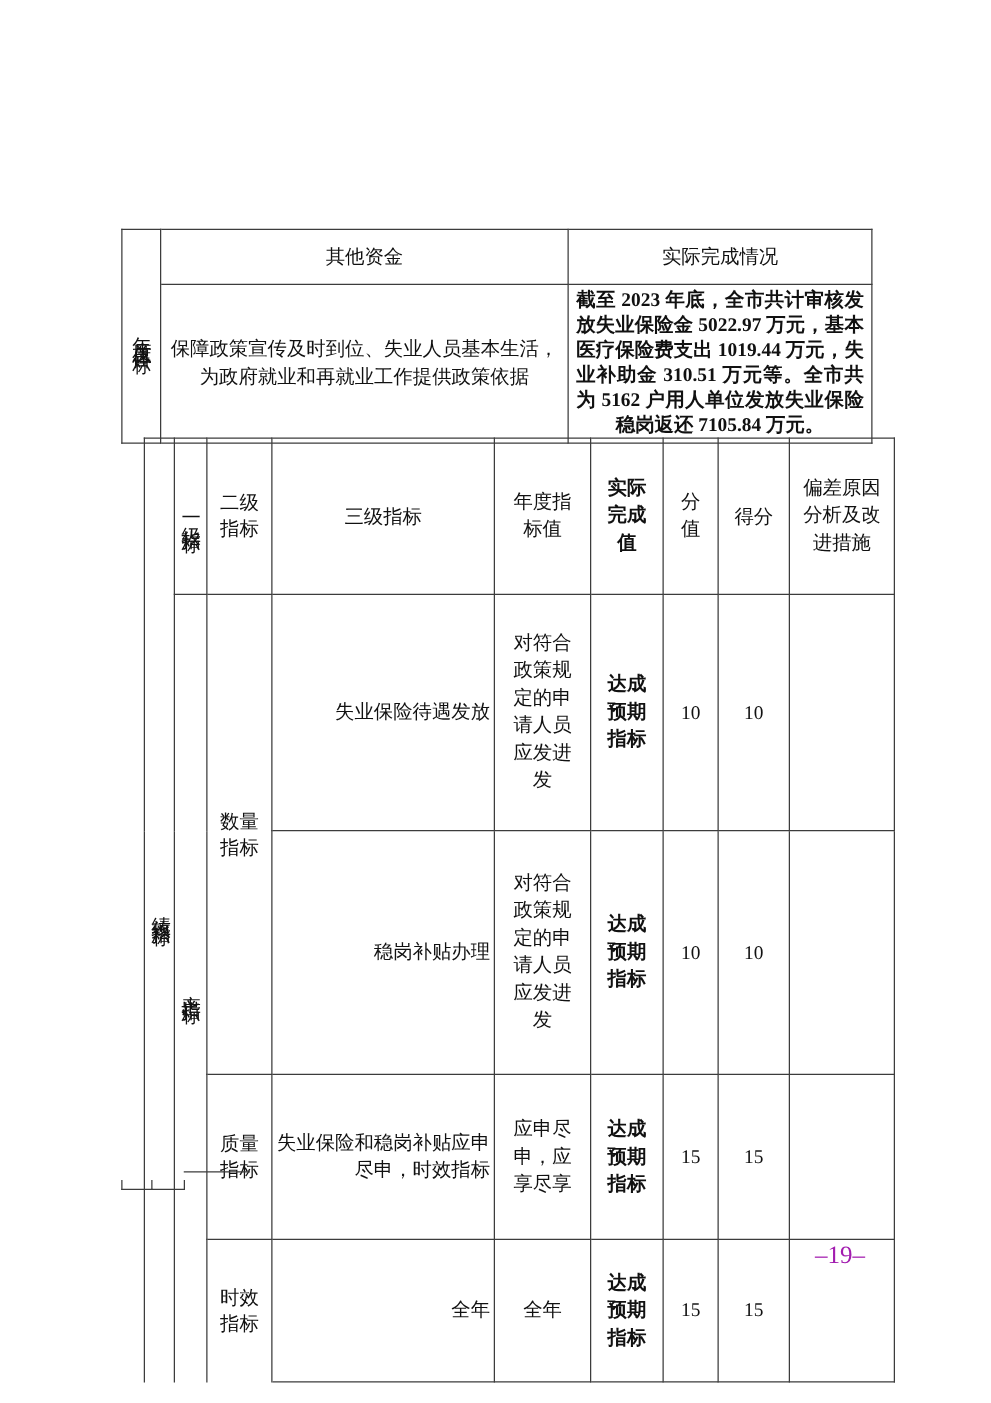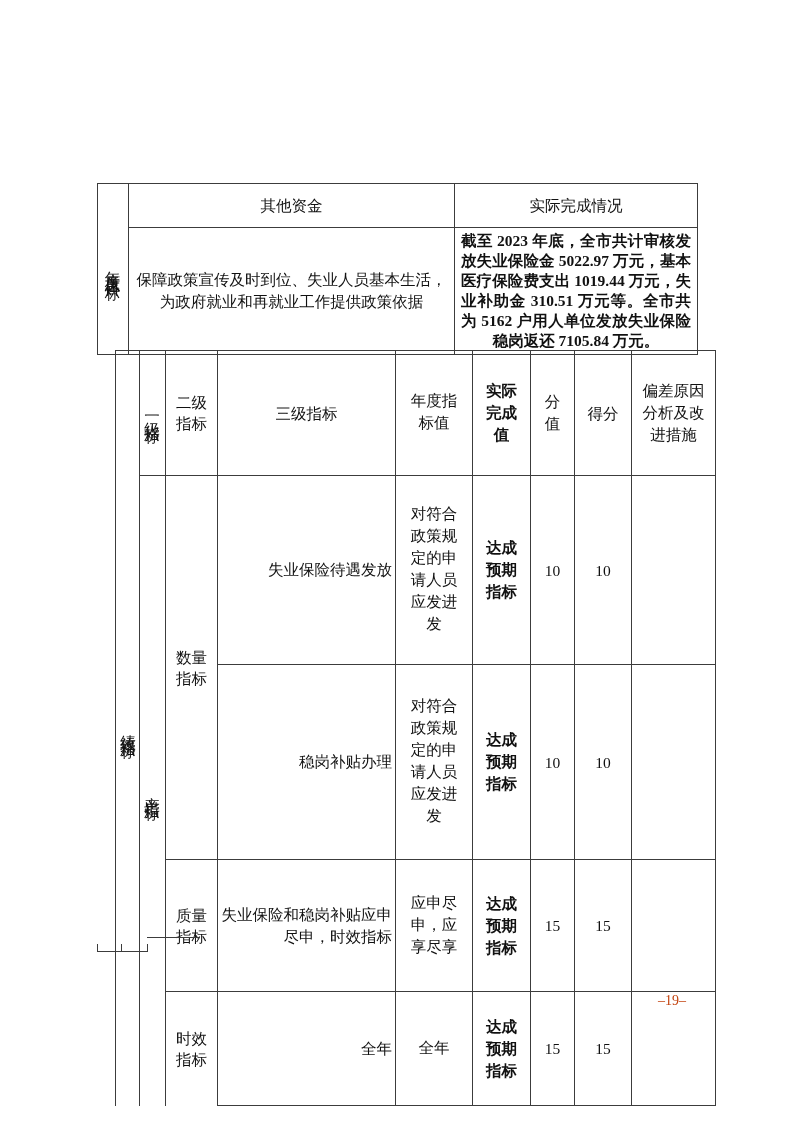--- a/index.html
+++ b/index.html
@@ -63,21 +63,21 @@
   
   .ext{position:absolute;box-sizing:border-box;}
   #ext1{left:97px;top:944px;width:25px;height:8px;
         border-left:1px solid #3c3c3c;border-bottom:1px solid #3c3c3c;}
   #ext2{left:121px;top:944px;width:27px;height:8px;
         border-left:1px solid #3c3c3c;border-right:1px solid #3c3c3c;border-bottom:1px solid #3c3c3c;}
   #stair{left:147px;top:937px;width:53px;height:0;border-top:1px solid #3c3c3c;}
   
   #pageno{
     position:absolute;left:644px;top:993px;width:56px;
-    text-align:center;font-size:14px;color:#c2410c;
+    text-align:center;font-size:20px;color:#a21caf;
   }
 </style>
 </head>
 <body>
 
 <div class="page">
 
 
   <table id="tableB">
     <colgroup>

